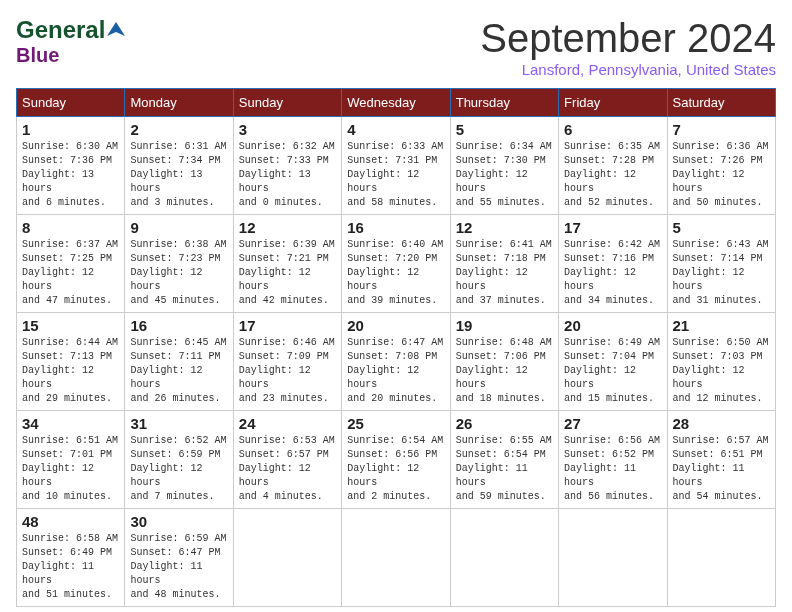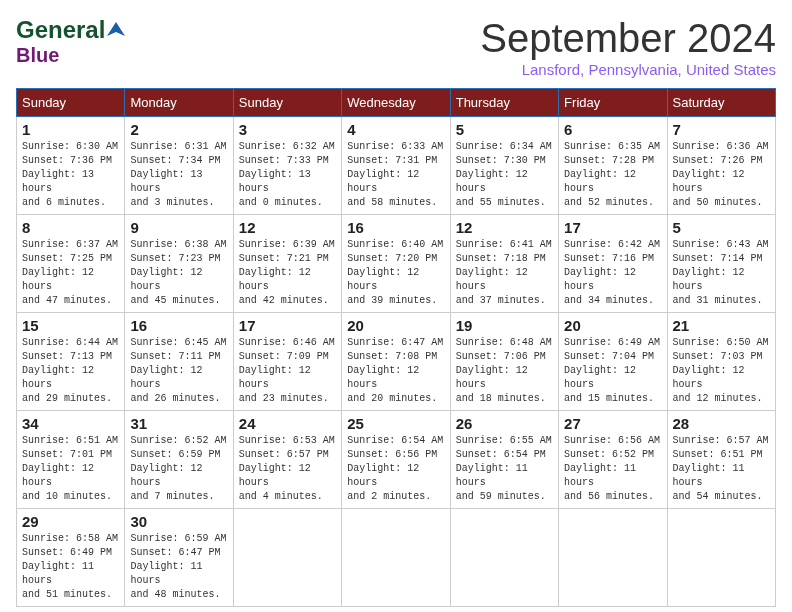--- a/index.html
+++ b/index.html
@@ -231,21 +231,21 @@
         <div class="day-num">27</div>
         <div class="day-info">Sunrise: 6:56 AM<br>Sunset: 6:52 PM<br>Daylight: 11 hours<br>and 56 minutes.</div>
       </td>
         <td>
         <div class="day-num">28</div>
         <div class="day-info">Sunrise: 6:57 AM<br>Sunset: 6:51 PM<br>Daylight: 11 hours<br>and 54 minutes.</div>
       </td>
       </tr>
       <tr class="week-row">
         <td>
-        <div class="day-num">29</div>
+        <div class="day-num">48</div>
         <div class="day-info">Sunrise: 6:58 AM<br>Sunset: 6:49 PM<br>Daylight: 11 hours<br>and 51 minutes.</div>
       </td>
         <td>
         <div class="day-num">30</div>
         <div class="day-info">Sunrise: 6:59 AM<br>Sunset: 6:47 PM<br>Daylight: 11 hours<br>and 48 minutes.</div>
       </td>
         <td class="empty"></td>
         <td class="empty"></td>
         <td class="empty"></td>
         <td class="empty"></td>

